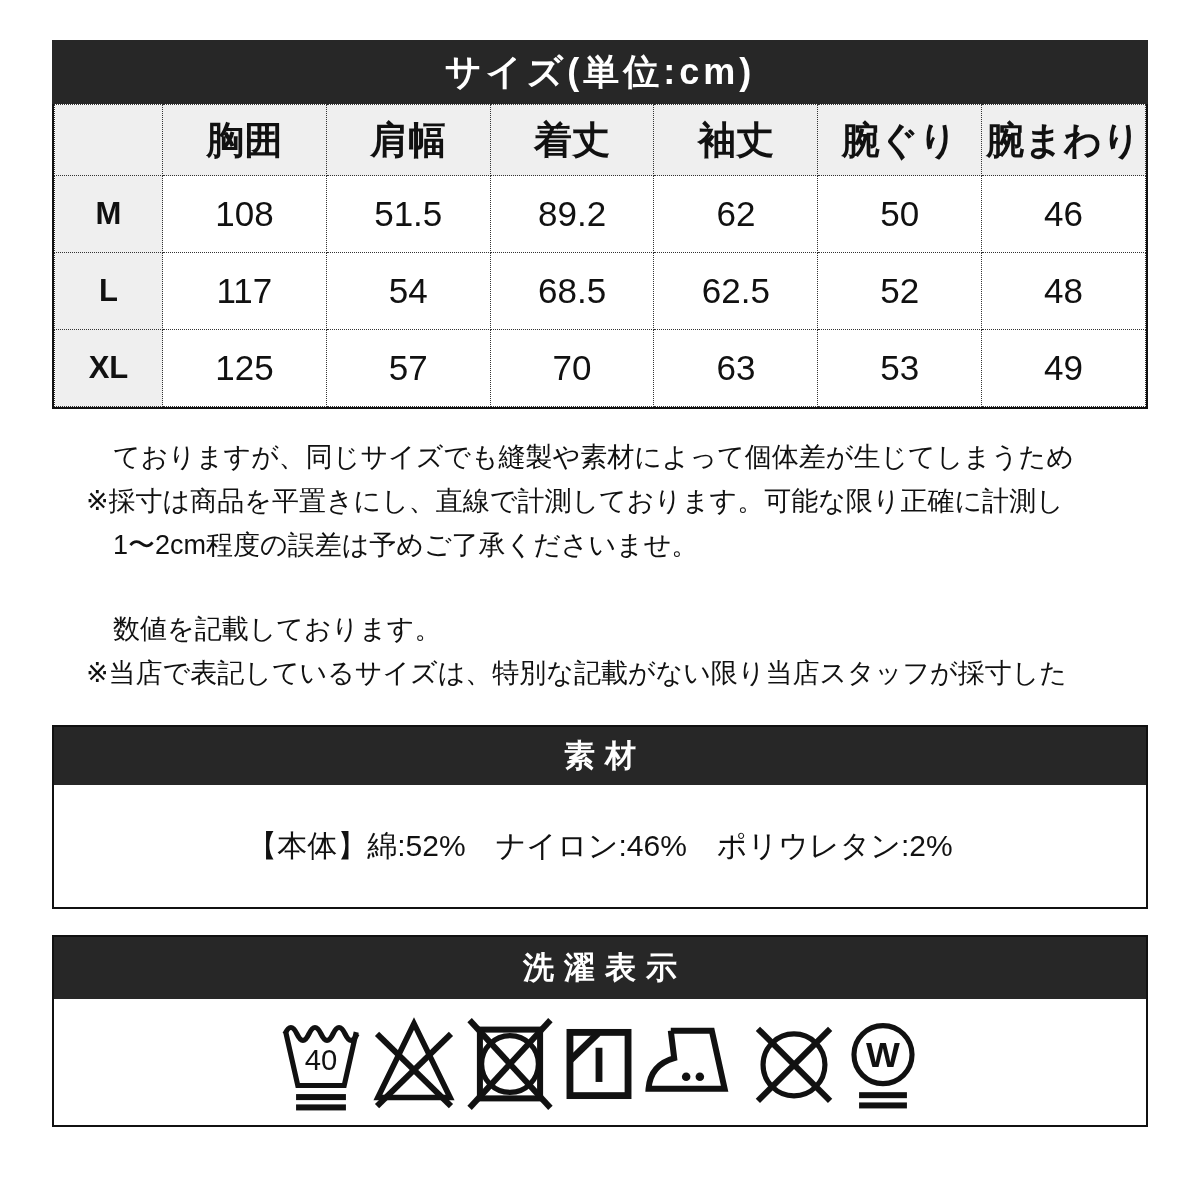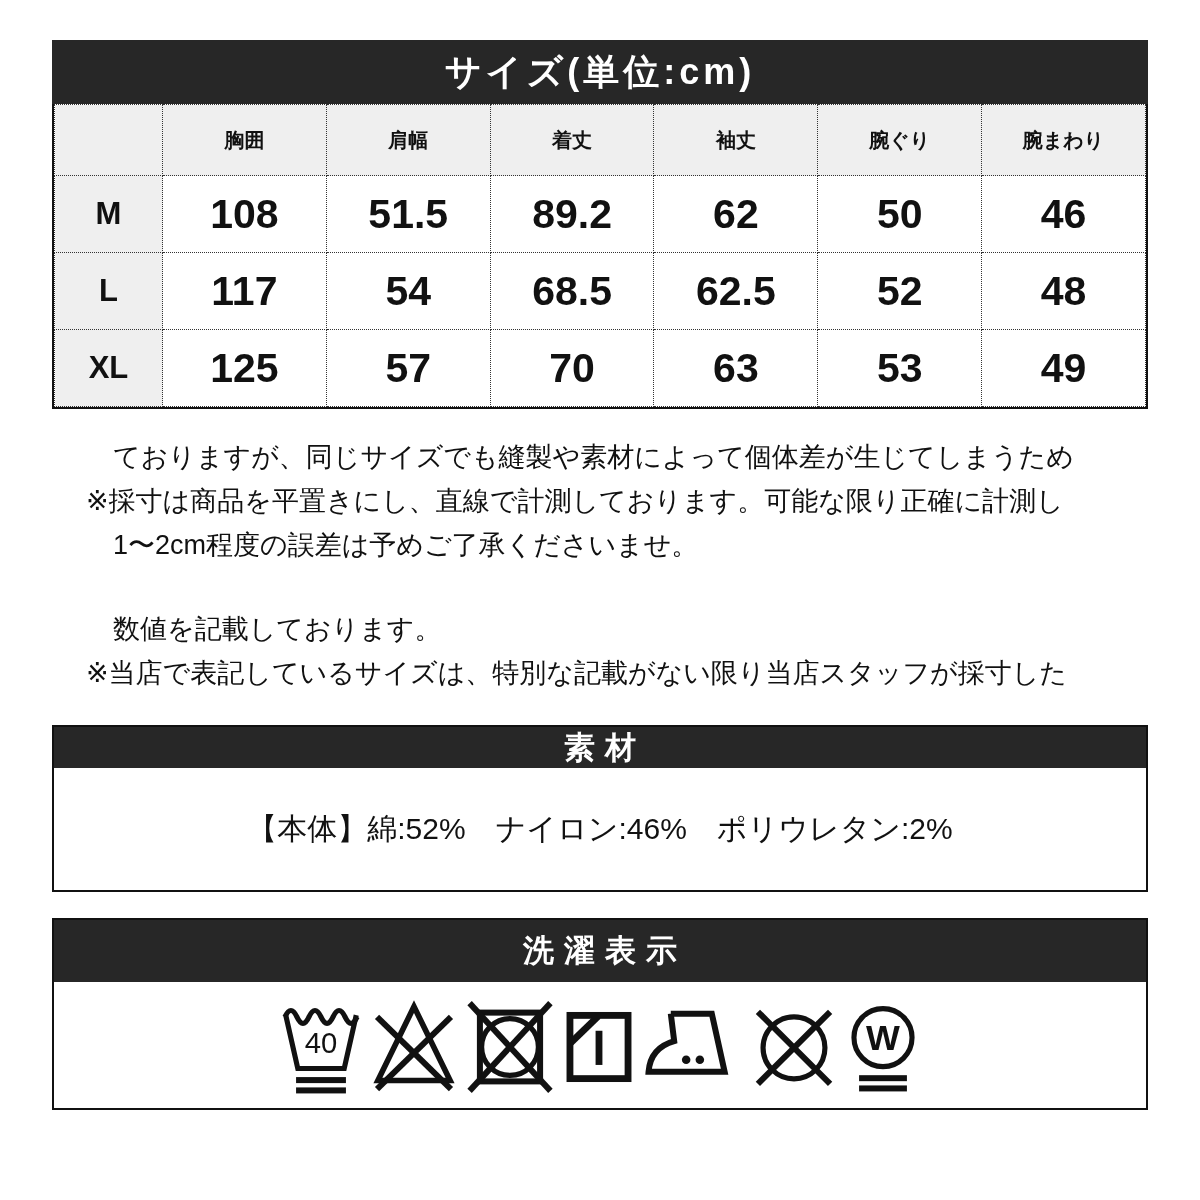--- a/index.html
+++ b/index.html
@@ -40,33 +40,33 @@
   table.size-table col.label-col { width: 108px; }
   table.size-table th, table.size-table td {
     border: 1px dotted #333333;
     text-align: center;
     vertical-align: middle;
     padding: 0;
   }
   table.size-table tr.head-row th {
     height: 71px;
     background: #efefef;
-    font-size: 20px;
+    font-size: 38px;
     font-weight: bold;
   }
   table.size-table tr.data-row { height: 77px; }
   table.size-table td.row-label {
     background: #efefef;
     font-size: 31px;
     font-weight: bold;
   }
   table.size-table td.val {
     background: #ffffff;
-    font-size: 41px;
-    font-weight: bold;
+    font-size: 35px;
+    font-weight: normal;
   }
 
   
   .note {
     font-size: 27px;
     line-height: 44px;
     padding-left: 34px;
   }
   .note-1 { margin-top: 26px; }
   .note-2 { margin-top: 40px; }
@@ -81,21 +81,21 @@
   .care-box { margin-top: 26px; }
   .box-band {
     background: #272727;
     color: #ffffff;
     font-weight: bold;
     font-size: 31px;
     display: flex;
     align-items: center;
     justify-content: center;
   }
-  .material-box .box-band { height: 41px; letter-spacing: 10px; text-indent: 10px; }
+  .material-box .box-band { height: 58px; letter-spacing: 10px; text-indent: 10px; }
   .care-box .box-band { height: 62px; letter-spacing: 10px; text-indent: 10px; }
   .material-body {
     height: 122px;
     display: flex;
     align-items: center;
     justify-content: center;
     font-size: 30px;
   }
   .care-icons {
     padding: 16px 0 12px;

